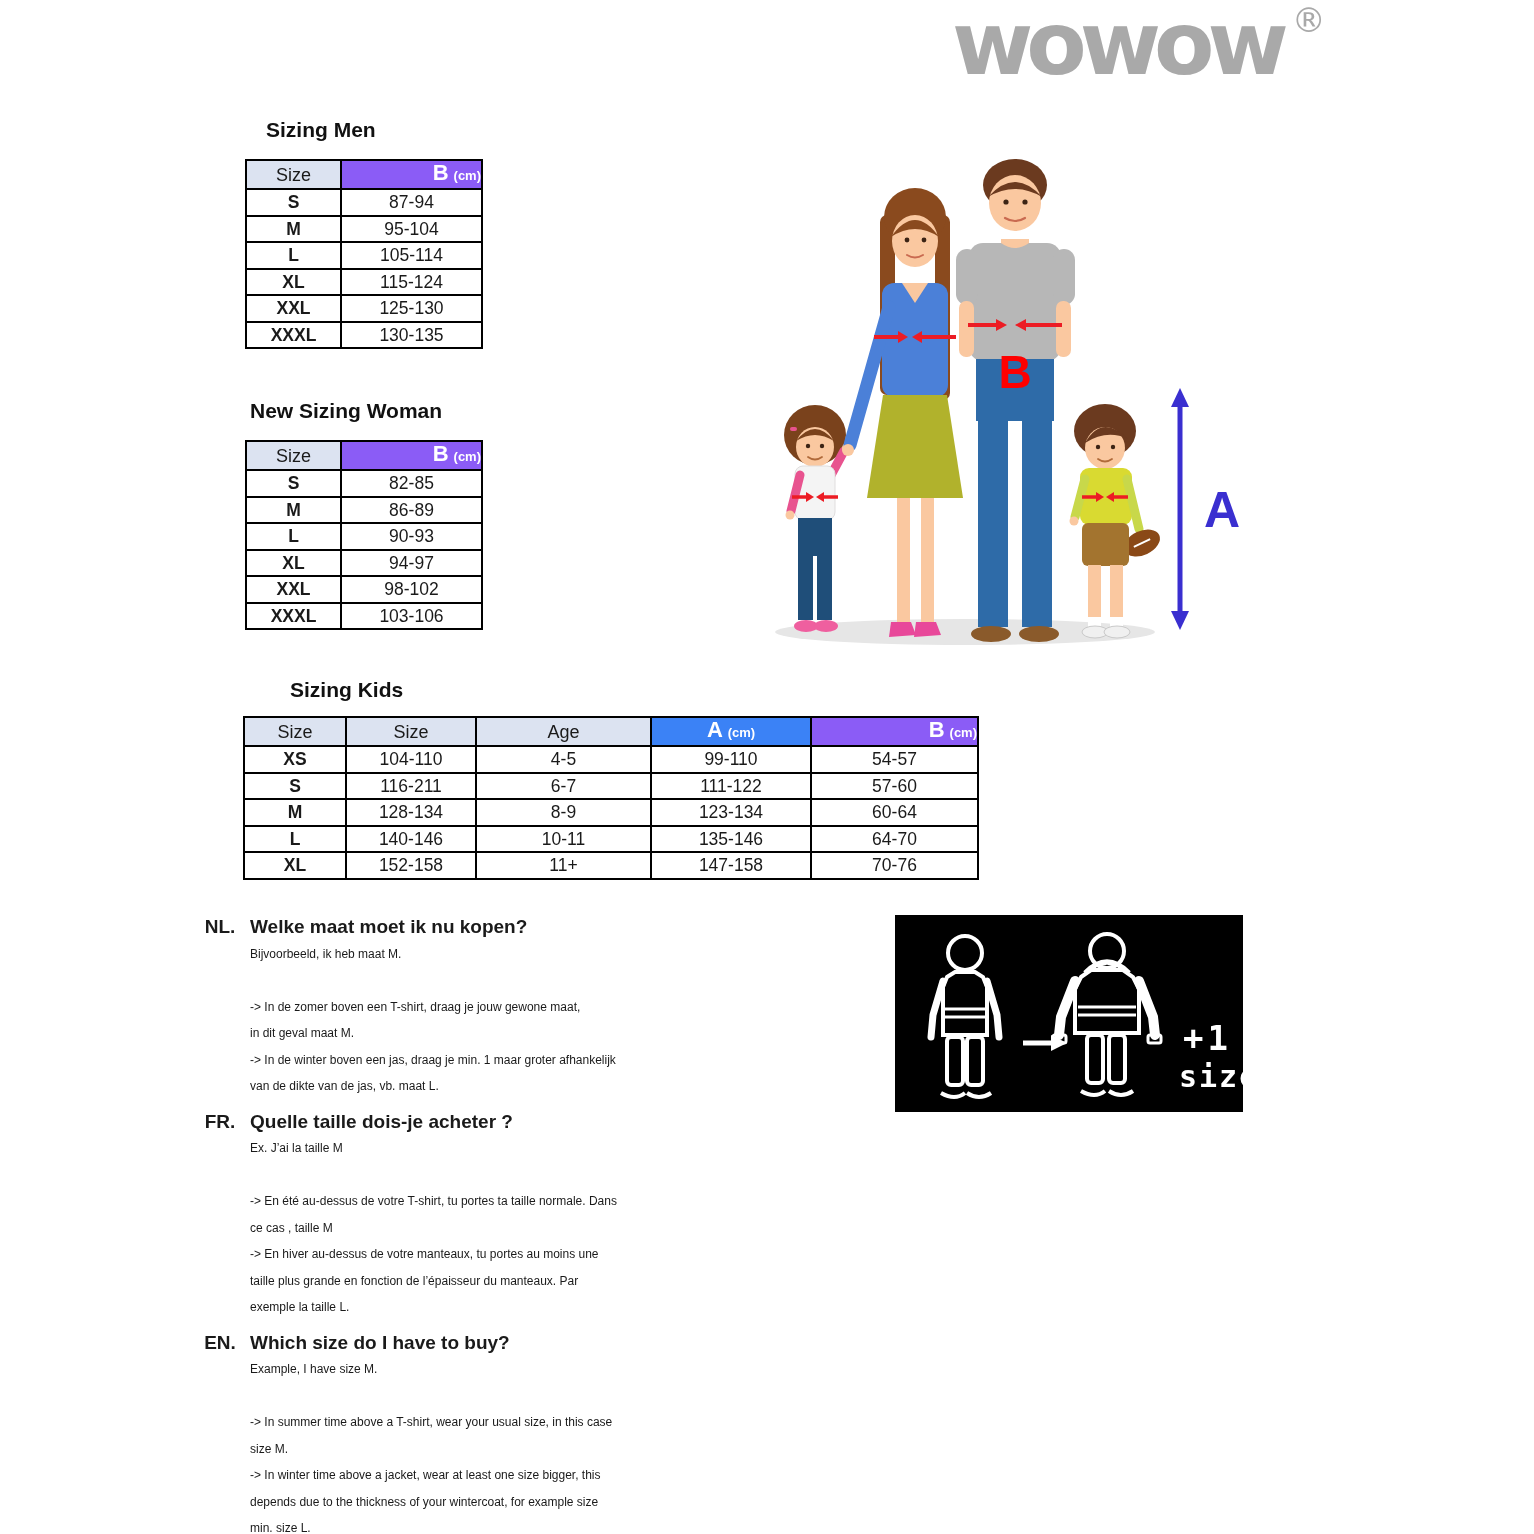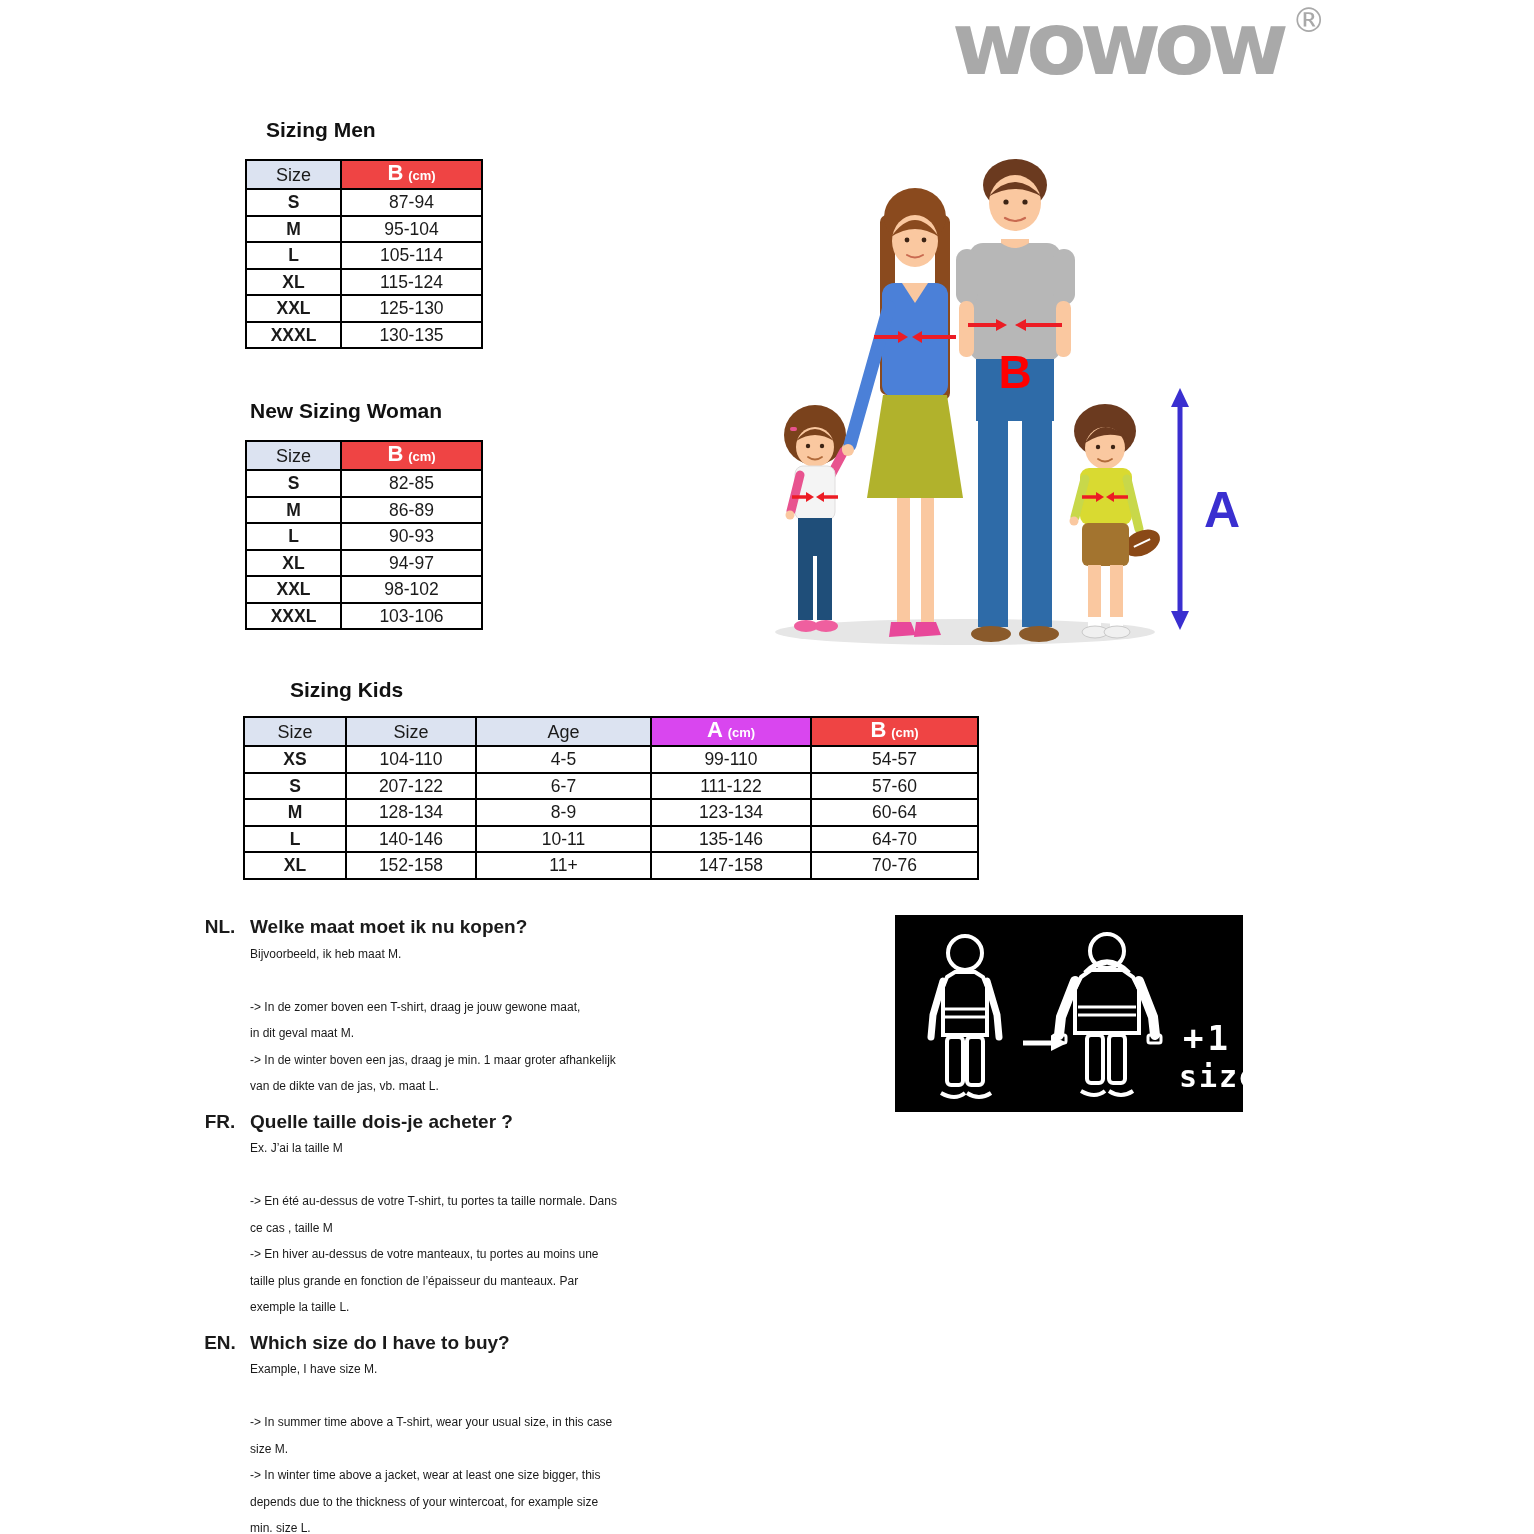--- a/index.html
+++ b/index.html
@@ -40,22 +40,22 @@
   }
   table.size-table th, table.size-table td {
     border:2px solid #000;
     padding:0;
     height:26.5px;
     line-height:24px;
     overflow:hidden;
   }
   table.size-table thead th { height:29px; }
   th.plain-h { background:#dce3f1; font-weight:normal; font-size:18px; }
-  th.b-h  { background:#ef4444; color:#fff; }
-  th.a-h  { background:#d946ef; color:#fff; }
+  th.b-h  { background:#8b5cf6; color:#fff;text-align:right; }
+  th.a-h  { background:#3b82f6; color:#fff; }
   th.b-h .big, th.a-h .big { font-size:22px; font-weight:bold; }
   th.b-h .unit, th.a-h .unit { font-size:13px; font-weight:bold; }
   td.lbl { font-weight:bold; }
 
   #men-table   { left:245px; top:159px; width:236px; }
   #woman-table { left:245px; top:440px; width:236px; }
   #men-table col.c-size, #woman-table col.c-size { width:95px; }
   #men-table col.c-b,   #woman-table col.c-b   { width:141px; }
 
   #kids-table { left:243px; top:716px; width:734px; }
@@ -224,21 +224,21 @@
       <tr>
         <td class="lbl">XS</td>
         <td>104-110</td>
         <td>4-5</td>
         <td>99-110</td>
         <td>54-57</td>
       </tr>
 
       <tr>
         <td class="lbl">S</td>
-        <td>207-122</td>
+        <td>116-211</td>
         <td>6-7</td>
         <td>111-122</td>
         <td>57-60</td>
       </tr>
 
       <tr>
         <td class="lbl">M</td>
         <td>128-134</td>
         <td>8-9</td>
         <td>123-134</td>

